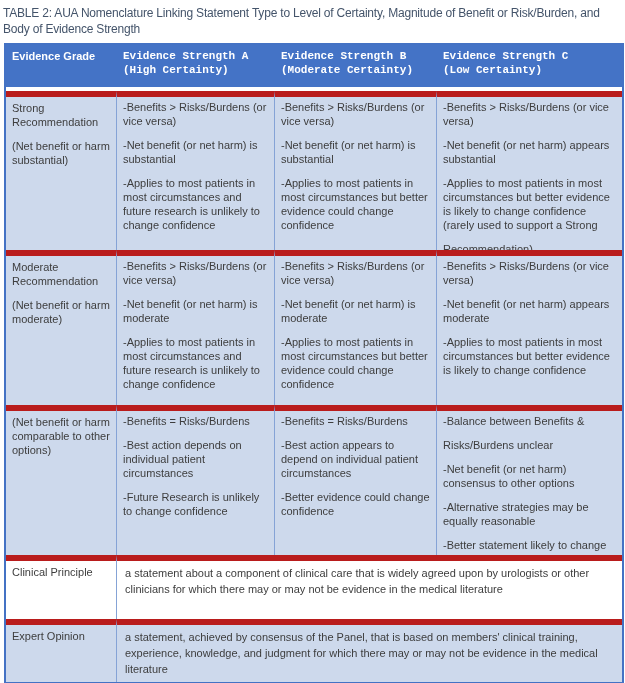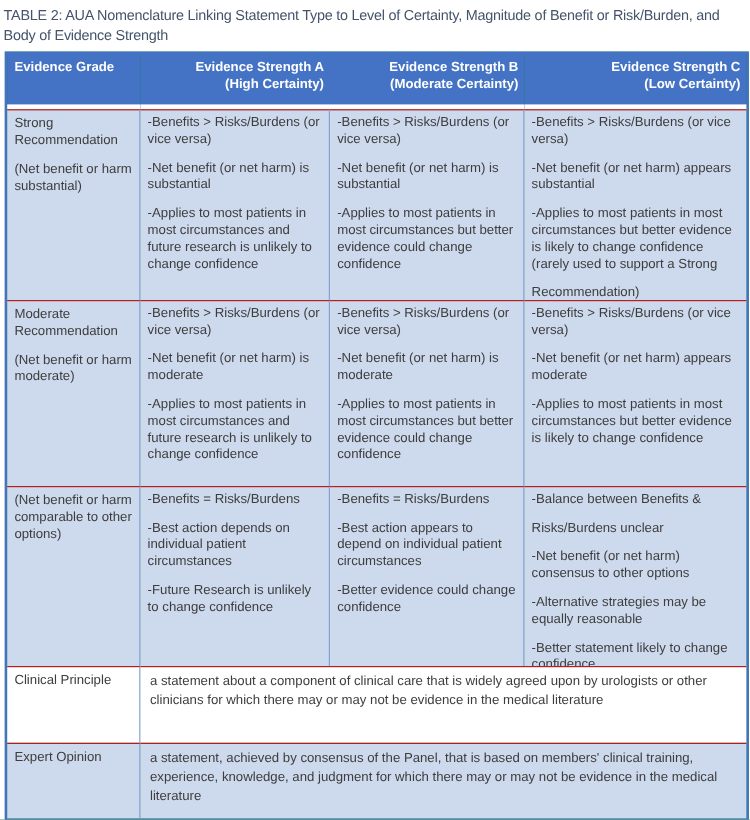--- a/index.html
+++ b/index.html
@@ -19,43 +19,43 @@
     margin: 0 2px 6px 3px;
     letter-spacing: -0.2px;
   }
   .tbl {
     margin-left: 4px;
     width: 616px;
     display: grid;
     grid-template-columns: 111px 158px 162px 185px;
     grid-template-rows: 46px 159px 155px 150px 64px 63px;
     border: 2px solid #4472c4;
-    background: #15803d;
+    background: #6d28d9;
     box-sizing: content-box;
   }
   .cell {
     box-sizing: border-box;
     padding: 3px 5px 0 6px;
-    border-top: 1px solid #b91c1c;
+    border-top: 6px solid #b91c1c;
     border-right: 1px solid #85a3d6;
     overflow: hidden;
     line-height: 14px;
   }
   .cell.lastcol { border-right: none; }
   .cell.span3 { grid-column: 2 / 5; }
   .hdr {
     background: #4473c6;
     color: #ffffff;
     font-weight: bold;
     border-top: none;
     border-right: none;
     border-bottom: 4px solid #ffffff;
     padding-top: 4px;
   }
-  .hdr.ctr { text-align: right; }
+  .hdr.ctr { text-align: left; font-family: Liberation Mono, monospace; }
   .band { background: #cdd9ec; }
   .white { background: #ffffff; }
   .cell p { margin: 0 0 10px 0; }
   .statement p { line-height: 16px; }
   .statement { padding-left: 8px; padding-top: 4px; }
   .grade-cell { padding-top: 4px; }
 </style>
 </head>
 <body>
 

